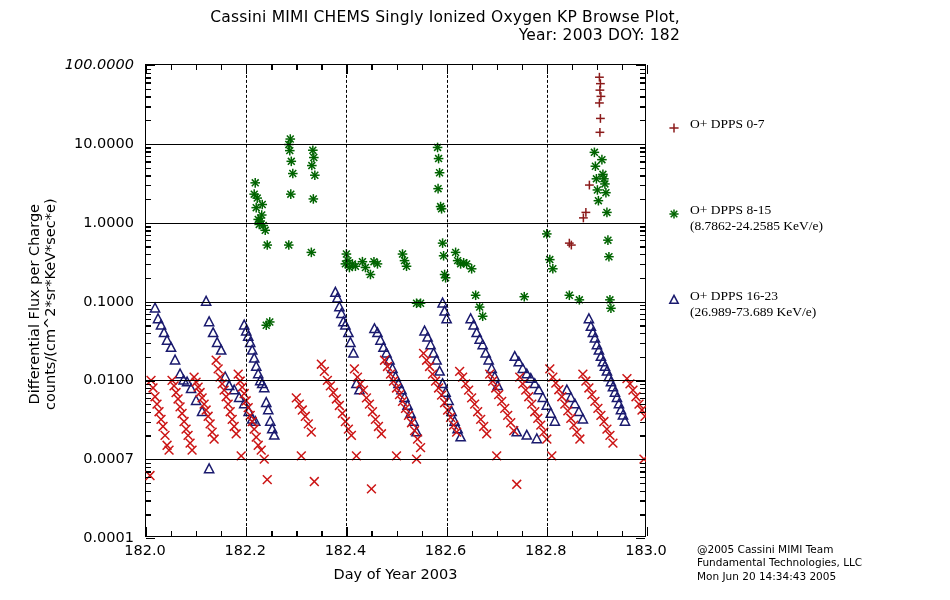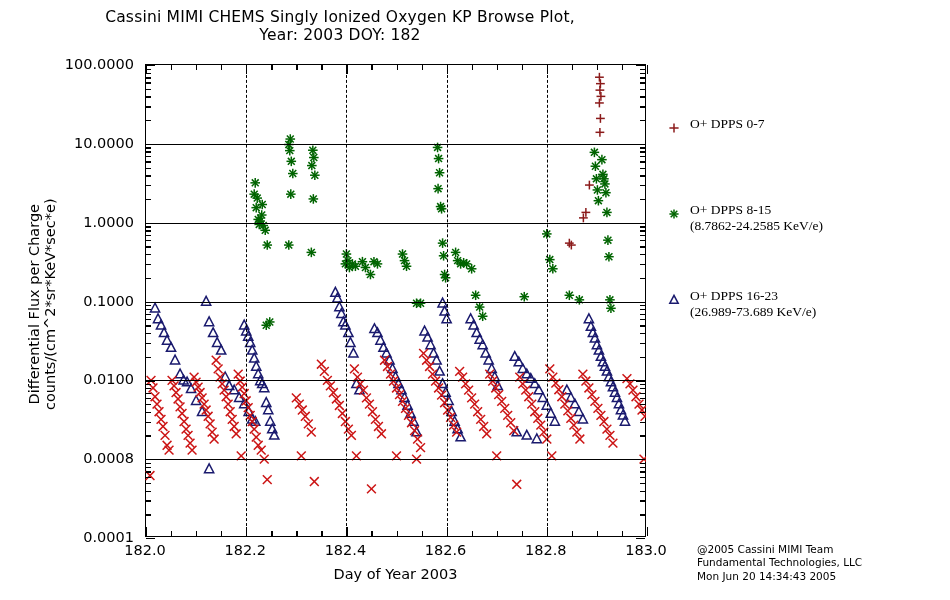--- a/index.html
+++ b/index.html
@@ -15,21 +15,21 @@
     font-family: "DejaVu Sans", sans-serif;
     color: #000000;
   }
 
   
   #title-block {
     position: absolute;
     left: 0;
     top: 8px;
     width: 680px;
-    text-align: center;
+    text-align: right;
     line-height: 1.18;
   }
   #title-block .tline {
     font-size: 15.5px;
     letter-spacing: 0.2px;
     white-space: nowrap;
   }
 
   
   #plot-frame {
@@ -167,26 +167,26 @@
 </style>
 </head>
 <body>
 
 <div id="title-block">
   <div class="tline">Cassini MIMI CHEMS Singly Ionized Oxygen KP Browse Plot,</div>
   <div class="tline">Year: 2003 DOY: 182</div>
 </div>
 
 <div id="ylabels">
-    <div class="ylab" style="top: 0px;">100.0000</div>
+    <div class="ylab" style="top: 0px; font-style: italic;">100.0000</div>
     <div class="ylab" style="top: 78.8333px;">10.0000</div>
     <div class="ylab" style="top: 157.667px;">1.0000</div>
     <div class="ylab" style="top: 236.5px;">0.1000</div>
     <div class="ylab" style="top: 315.333px;">0.0100</div>
-    <div class="ylab" style="top: 394.167px;">0.0008</div>
+    <div class="ylab" style="top: 394.167px;">0.0007</div>
     <div class="ylab" style="top: 473px;">0.0001</div>
   </div>
 <div id="ytitle">
   <div>Differential Flux per Charge</div>
   <div>counts/(cm^2*sr*KeV*sec*e)</div>
 </div>
 
 <div id="plot-frame">
   <svg id="data-layer" width="501" height="473" viewBox="0 0 501 473" style="position:absolute;left:-1px;top:-1px;">
       <g>

